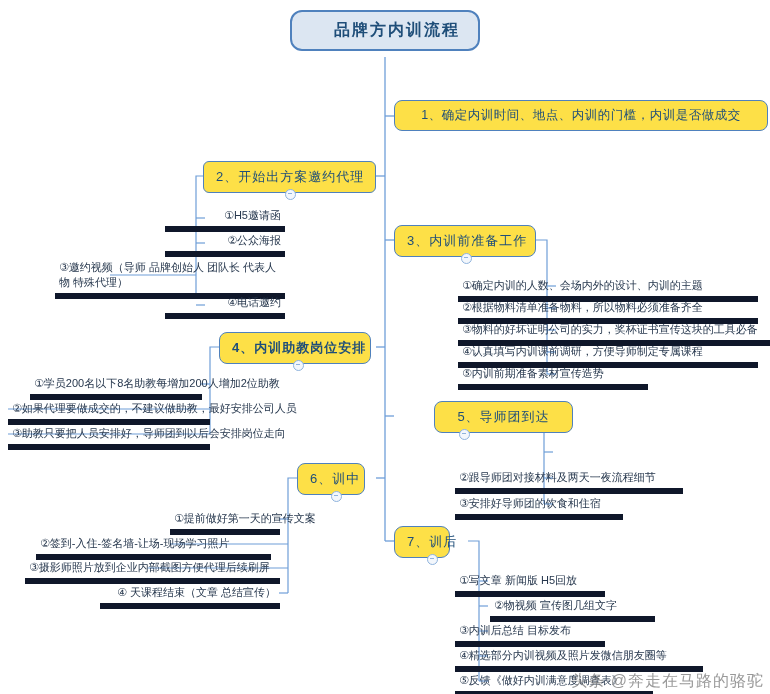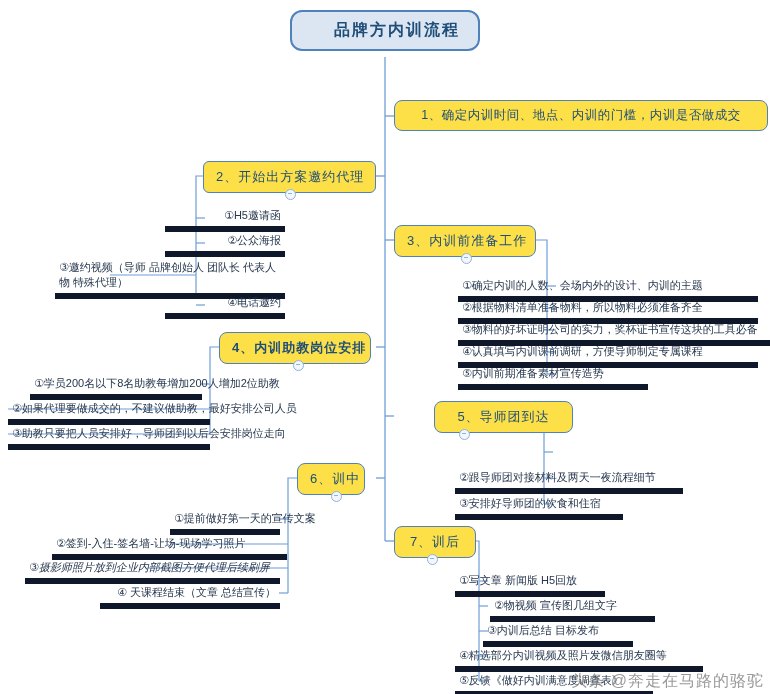--- a/index.html
+++ b/index.html
@@ -257,42 +257,42 @@
   </div>
 
   <div class="node l1-node" style="left:297px; top:463px; width:68px;">
     <span>6、训中</span>
   </div>
   <div class="handle" style="left:331px; top:491px;"></div>
 
   <div class="node l2-node" style="left:170px; top:509px; width:110px;">
     <span>①提前做好第一天的宣传文案</span>
   </div>
-  <div class="node l2-node align-left" style="left:52px; top:534px; width:235px;">
+  <div class="node l2-node align-left" style="left:36px; top:534px; width:235px;">
     <span>②签到-入住-签名墙-让场-现场学习照片</span>
   </div>
-  <div class="node l2-node align-left" style="left:25px; top:558px; width:255px;font-style:italic;">
+  <div class="node l2-node align-left" style="left:25px; top:558px; width:255px;">
     <span>③摄影师照片放到企业内部截图方便代理后续刷屏</span>
   </div>
   <div class="node l2-node" style="left:100px; top:583px; width:180px;">
     <span>④  天课程结束（文章 总结宣传）</span>
   </div>
 
-  <div class="node l1-node" style="left:394px; top:526px; width:82px;">
+  <div class="node l1-node" style="left:394px; top:526px; width:56px;border-radius:9px;">
     <span>7、训后</span>
   </div>
   <div class="handle" style="left:427px; top:554px;"></div>
 
   <div class="node l2-node align-left" style="left:455px; top:571px; width:150px;">
     <span>①写文章 新闻版 H5回放</span>
   </div>
   <div class="node l2-node align-left" style="left:455px; top:596px; width:165px;margin-left:35px;">
     <span>②物视频 宣传图几组文字</span>
   </div>
-  <div class="node l2-node align-left" style="left:455px; top:621px; width:150px;margin-left:28px;">
+  <div class="node l2-node align-left" style="left:455px; top:621px; width:150px;">
     <span>③内训后总结 目标发布</span>
   </div>
   <div class="node l2-node align-left" style="left:455px; top:646px; width:248px;">
     <span>④精选部分内训视频及照片发微信朋友圈等</span>
   </div>
   <div class="node l2-node align-left" style="left:455px; top:671px; width:198px;">
     <span>⑤反馈《做好内训满意度调查表》</span>
   </div>
 
   <div id="watermark">

